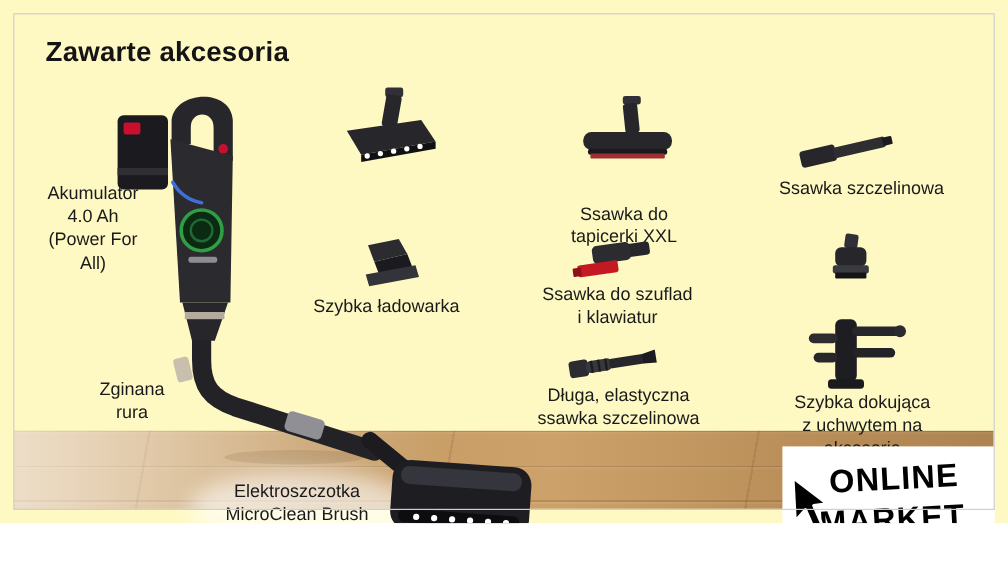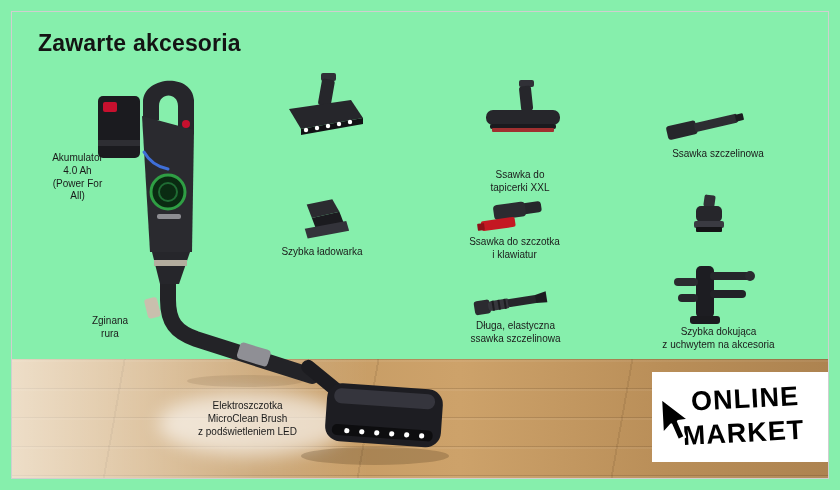--- a/index.html
+++ b/index.html
@@ -1,22 +1,22 @@
 <!DOCTYPE html>
 <html><head>
 <meta charset="utf-8">
 <style>
   html,body{margin:0;padding:0;background:#ffffff;}
-  #stage{position:relative;width:840px;height:490px;background:#86efac;overflow:hidden;
+  #stage{position:relative;width:840px;height:436px;background:#fef9c3;overflow:hidden;
          font-family:"Liberation Sans",sans-serif;}
   #frame{position:absolute;left:11px;top:11px;right:11px;bottom:11px;
          border:1px solid #cfcfcf;pointer-events:none;z-index:50;}
   .title{position:absolute;left:38px;top:30px;font-size:23px;font-weight:700;color:#141414;
          letter-spacing:.2px;z-index:10;}
-  .lbl{position:absolute;font-size:10px;line-height:1.28;color:#1a1a1a;text-align:center;
+  .lbl{position:absolute;font-size:15px;line-height:1.28;color:#1a1a1a;text-align:center;
        white-space:pre-line;z-index:12;}
   .icon{position:absolute;z-index:8;}
   #floor{position:absolute;left:12px;right:12px;top:359px;bottom:12px;z-index:1;
     background:
       repeating-linear-gradient(100deg, rgba(60,35,10,0) 0 110px, rgba(60,35,10,0.10) 110px 112px, rgba(60,35,10,0) 112px 250px),
       repeating-linear-gradient(to bottom, rgba(40,20,5,0.14) 0 1px, rgba(255,255,255,0.06) 1px 3px, rgba(0,0,0,0) 3px 29px),
       linear-gradient(90deg,#d3ac75 0%,#c49a63 30%,#cda26a 55%,#b98e58 80%,#ad8350 100%);}
   #floor-fade{position:absolute;left:12px;top:359px;width:420px;bottom:12px;z-index:2;
     background:linear-gradient(90deg,rgba(255,255,255,0.6),rgba(255,255,255,0) 85%);}
   .halo{position:absolute;left:158px;top:392px;width:190px;height:64px;z-index:3;
@@ -160,21 +160,21 @@
     <rect x="48" y="28" width="36" height="8" rx="4" fill="#222227"></rect>
     <rect x="12" y="16" width="24" height="8" rx="4" fill="#2b2b30"></rect>
     <rect x="16" y="32" width="20" height="8" rx="4" fill="#26262b"></rect>
     <rect x="28" y="54" width="30" height="8" rx="3" fill="#1b1b1f"></rect>
   </svg>
 
   <div class="lbl" style="left:455px;top:169px;width:130px;">Ssawka do
 tapicerki XXL</div>
   <div class="lbl" style="left:643px;top:148px;width:150px;">Ssawka szczelinowa</div>
   <div class="lbl" style="left:252px;top:246px;width:140px;">Szybka ładowarka</div>
-  <div class="lbl" style="left:447px;top:236px;width:135px;">Ssawka do szczotka
+  <div class="lbl" style="left:447px;top:236px;width:135px;">Ssawka do szuflad
 i klawiatur</div>
   <div class="lbl" style="left:443px;top:320px;width:145px;">Długa, elastyczna
 ssawka szczelinowa</div>
   <div class="lbl" style="left:636px;top:326px;width:165px;">Szybka dokująca
 z uchwytem na akcesoria</div>
 
   <div id="logo-box">
     <div id="logo-inner">
       <div id="logo-line1" class="logo-line">ONLINE</div>
       <div id="logo-line2" class="logo-line">MARKET</div>

